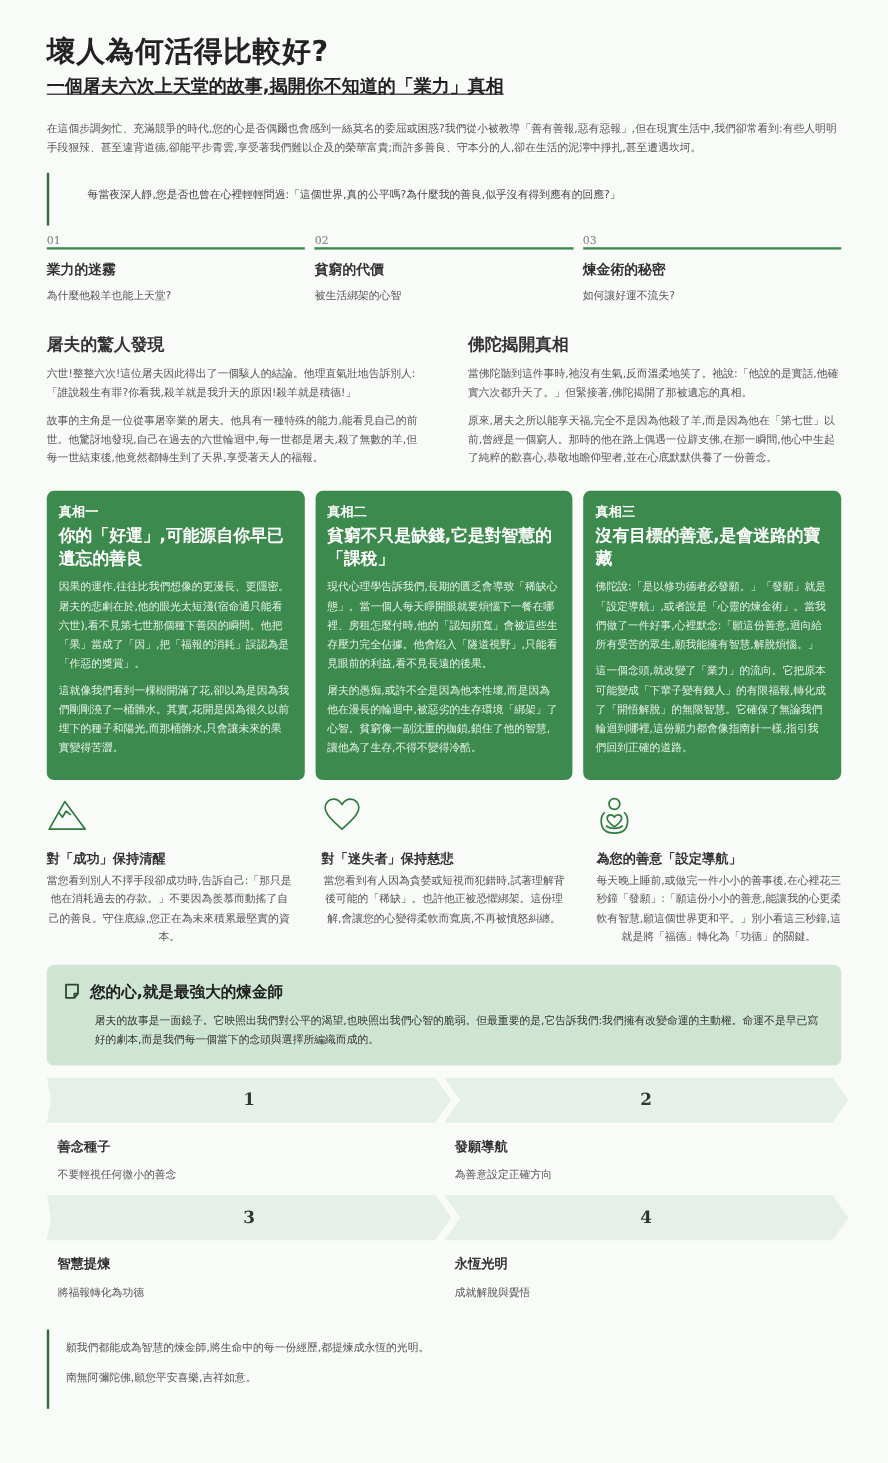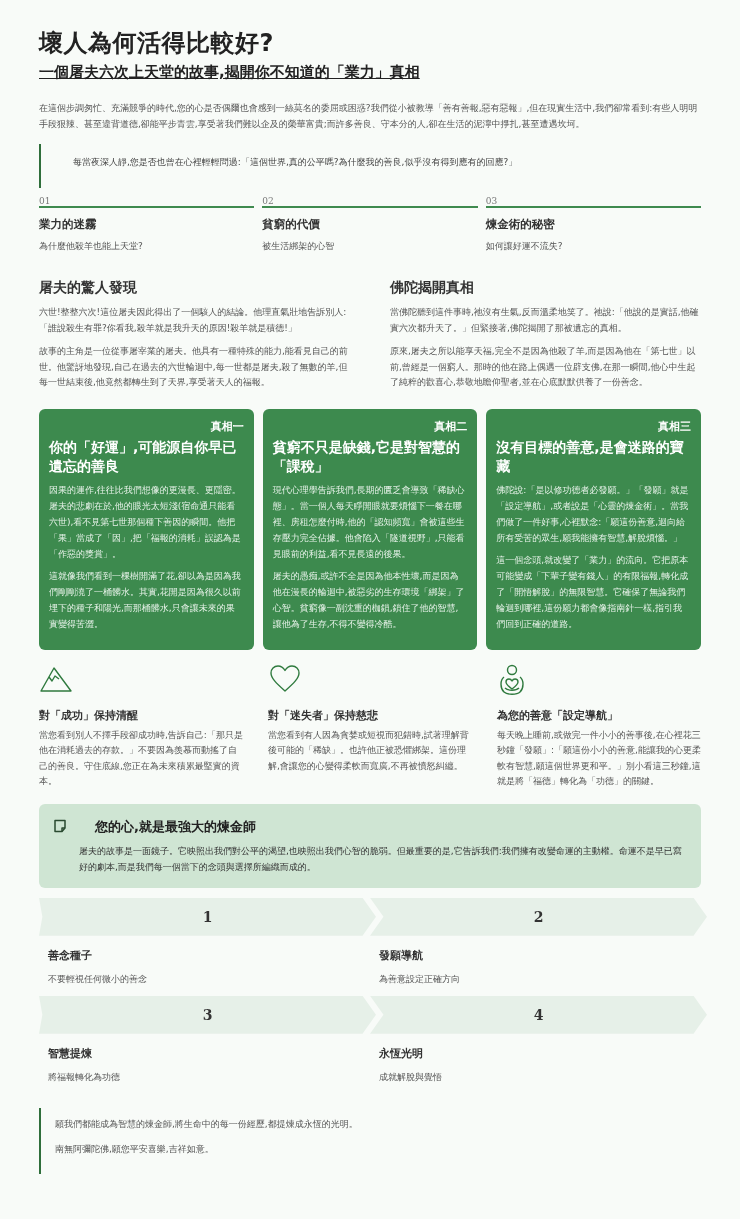--- a/index.html
+++ b/index.html
@@ -25,31 +25,31 @@
   .toc-sub { font-size: 9px; color: #555; margin-top: 8px; }
   .two-col { display: flex; gap: 40px; margin-top: 26px; }
   .col { flex: 1; }
   .sec-title { font-size: 14px; font-weight: bold; color: #333; }
   .para { font-size: 9px; line-height: 15.5px; color: #555; margin-top: 8px; }
   .truths { display: flex; gap: 9px; margin-top: 18px; }
   .truth {
     flex: 1; background: #3d8a4e; border-radius: 6px; padding: 10px 10px 10px 10px;
     color: #fff; height: 241px;
   }
-  .truth-label { font-size: 11px; font-weight: bold; text-align: right; }
+  .truth-label { font-size: 11px; font-weight: bold; }
   .truth-title { font-size: 14px; font-weight: bold; line-height: 19px; margin-top: 4px; }
   .truth-p { font-size: 9px; line-height: 16px; color: #e6f2e8; margin-top: 6px; }
   .guide-title { font-size: 18px; font-weight: bold; color: #333; margin-top: 16px; }
   .guides { display: flex; gap: 25px; margin-top: 14px; }
   .guide { flex: 1; }
   .guide-icon { height: 34px; }
   .guide-h { font-size: 11px; font-weight: bold; color: #333; margin-top: 10px; }
-  .guide-p { font-size: 9px; line-height: 15.5px; color: #555; margin-top: 5px; }
+  .guide-p { font-size: 9px; line-height: 15.5px; color: #555; margin-top: 5px; text-align: center; }
   .callout { margin-top: 14px; background: #cfe5d3; border-radius: 6px; padding: 14px 14px 14px 14px; height: 84px; }
-  .callout-head { display: flex; align-items: center; gap: 28px; }
+  .callout-head { display: flex; align-items: center; gap: 8px; }
   .callout-title { font-size: 13px; font-weight: bold; color: #222; }
   .callout-p { font-size: 9px; line-height: 16px; color: #333; margin: 6px 0 0 26px; }
   .steps { display: grid; grid-template-columns: 1fr 1fr; column-gap: 0; margin-top: 10px; }
   .step { margin-bottom: 10px; }
   .chev {
     height: 38px; background: #e6f0e8; display: flex; align-items: center; justify-content: center;
     clip-path: polygon(0 0, 96% 0, 100% 50%, 96% 100%, 0 100%, 4% 50%);
     margin-right: -6px;
   }
   .step:first-child .chev, .step:nth-child(3) .chev { clip-path: polygon(0 0, 96% 0, 100% 50%, 96% 100%, 0 100%, 1% 50%); }

